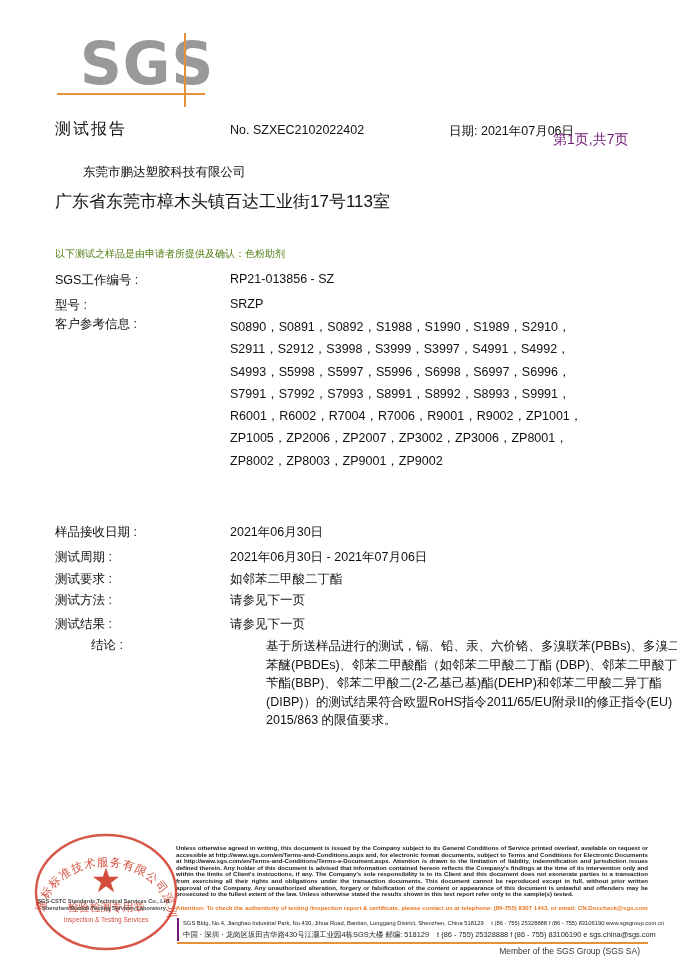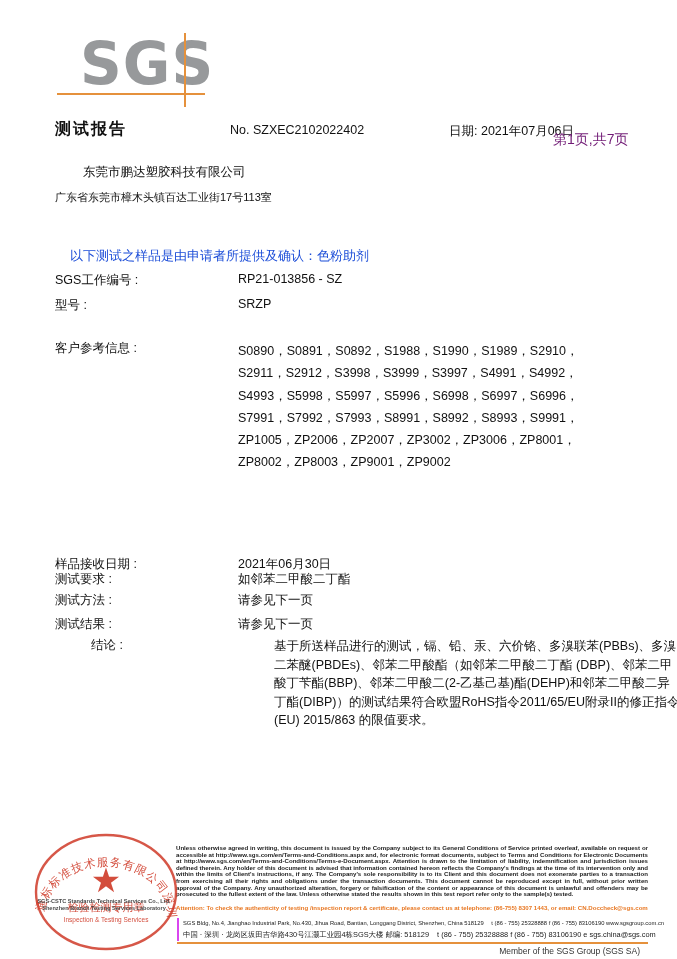--- a/index.html
+++ b/index.html
@@ -6,53 +6,53 @@
   body { background:#fff; font-family:"Liberation Sans","DejaVu Sans",sans-serif; }
   .page { position:relative; width:677px; height:959px; background:#ffffff; overflow:hidden; color:#222; }
 
   
   .logo-text { position:absolute; left:80px; top:30px; font-size:58px; font-weight:bold;
                color:#97999b; letter-spacing:1px; font-family:"DejaVu Sans",sans-serif; }
   .logo-hline { position:absolute; left:57px; top:93px; width:148px; height:2px; background:#e5913c; }
   .logo-vline { position:absolute; left:184px; top:33px; width:2px; height:74px; background:#e5913c; }
 
   
-  .doc-title  { position:absolute; left:55px;  top:119px; font-size:16px; font-weight:bold; letter-spacing:2px; color:#111; }
+  .doc-title  { position:absolute; left:55px;  top:119px; font-size:16px; font-weight:normal; letter-spacing:2px; color:#111; }
   .report-no  { position:absolute; left:230px; top:123px; font-size:12.5px; color:#111; }
   .doc-date   { position:absolute; left:424px; top:123px; font-size:12.5px; color:#111;margin-left:25px; }
   .page-info  { position:absolute; left:553px; top:123px; font-size:14px; color:#701a75;margin-top:8px; }
 
   .company  { position:absolute; left:55px; top:164px; font-size:12.5px; color:#111;margin-left:28px; }
-  .address  { position:absolute; left:55px; top:190px; font-size:11px; color:#111; }
-  .intro    { position:absolute; left:70px; top:247px; font-size:13px; color:#1d4ed8; }
+  .address  { position:absolute; left:55px; top:190px; font-size:17px; color:#111; }
+  .intro    { position:absolute; left:55px; top:247px; font-size:10px; color:#4d7c0f; }
 
   
-  .field-row { position:absolute; left:55px; width:590px; display:flex; font-size:12.5px; color:#111;gap:8px; }
+  .field-row { position:absolute; left:55px; width:590px; display:flex; font-size:12.5px; color:#111; }
   .field-label { width:175px; flex-shrink:0; }
   .field-value { flex:1; }
   .row-job    { top:272px; }
   .row-model  { top:297px; }
-  .row-ref    { top:340px;justify-content:center; }
+  .row-ref    { top:316px;justify-content:center; }
   .row-ref .field-value div { line-height:22.3px; }
-  .row-recv   { top:556px; }
+  .row-recv   { top:524px; }
   .row-period { top:549px; }
   .row-req    { top:571px; }
   .row-method { top:592px; }
   .row-result { top:616px; }
   .row-concl  { top:637px;margin-left:36px; }
   .row-concl .field-value { line-height:18.5px; width:415px; }
 
   
   .footer-legal { position:absolute; left:176px; top:845px; width:472px;
                   font-size:6.1px; line-height:6.6px; text-align:justify;
                   color:#1b1b1b; font-weight:bold; }
   .footer-attention { position:absolute; left:176px; top:905px; width:472px;
                       font-size:6.1px; line-height:6.4px; color:#e87722; font-weight:bold; text-align:justify; }
   .footer-address { position:absolute; left:177px; top:918px; width:471px;
-                    border-left:2px solid #d946ef; padding-left:4px; color:#222; }
+                    border-left:2px solid #701a75; padding-left:4px; color:#222; }
   .addr-line1 { font-size:5.8px; line-height:11px; white-space:nowrap; }
   .addr-line2 { font-size:7.4px; line-height:12px; white-space:nowrap; }
   .addr-contact { display:inline-block; margin-left:6px; }
   .footer-rule { position:absolute; left:177px; top:942px; width:471px; height:2px; background:#e5913c; }
   .member-line { position:absolute; right:37px; top:946px; font-size:8.5px; color:#333; }
 
   .stamp-wrap { position:absolute; left:30px; top:830px; width:152px; height:128px; }
   .stamp-company { position:absolute; left:26px; top:898px; width:156px; text-align:center;
                    font-size:5.6px; line-height:7.4px; color:#4a4a4a; font-weight:bold; }
 </style>
@@ -86,30 +86,35 @@
   </div>
 
   <div class="field-row row-ref">
     <div class="field-label">客户参考信息 :</div>
     <div class="field-value">
 
     <div>S0890，S0891，S0892，S1988，S1990，S1989，S2910，</div>
         <div>S2911，S2912，S3998，S3999，S3997，S4991，S4992，</div>
         <div>S4993，S5998，S5997，S5996，S6998，S6997，S6996，</div>
         <div>S7991，S7992，S7993，S8991，S8992，S8993，S9991，</div>
+        <div>R6001，R6002，R7004，R7006，R9001，R9002，ZP1001，</div>
         <div>ZP1005，ZP2006，ZP2007，ZP3002，ZP3006，ZP8001，</div>
         <div>ZP8002，ZP8003，ZP9001，ZP9002</div>
       </div>
   </div>
 
   <div class="field-row row-recv">
     <div class="field-label">样品接收日期 :</div>
     <div class="field-value">2021年06月30日</div>
   </div>
 
+  <div class="field-row row-period">
+    <div class="field-label">测试周期 :</div>
+    <div class="field-value">2021年06月30日 - 2021年07月06日</div>
+  </div>
 
   <div class="field-row row-req">
     <div class="field-label">测试要求 :</div>
     <div class="field-value">如邻苯二甲酸二丁酯</div>
   </div>
 
   <div class="field-row row-method">
     <div class="field-label">测试方法 :</div>
     <div class="field-value">请参见下一页</div>
   </div>

